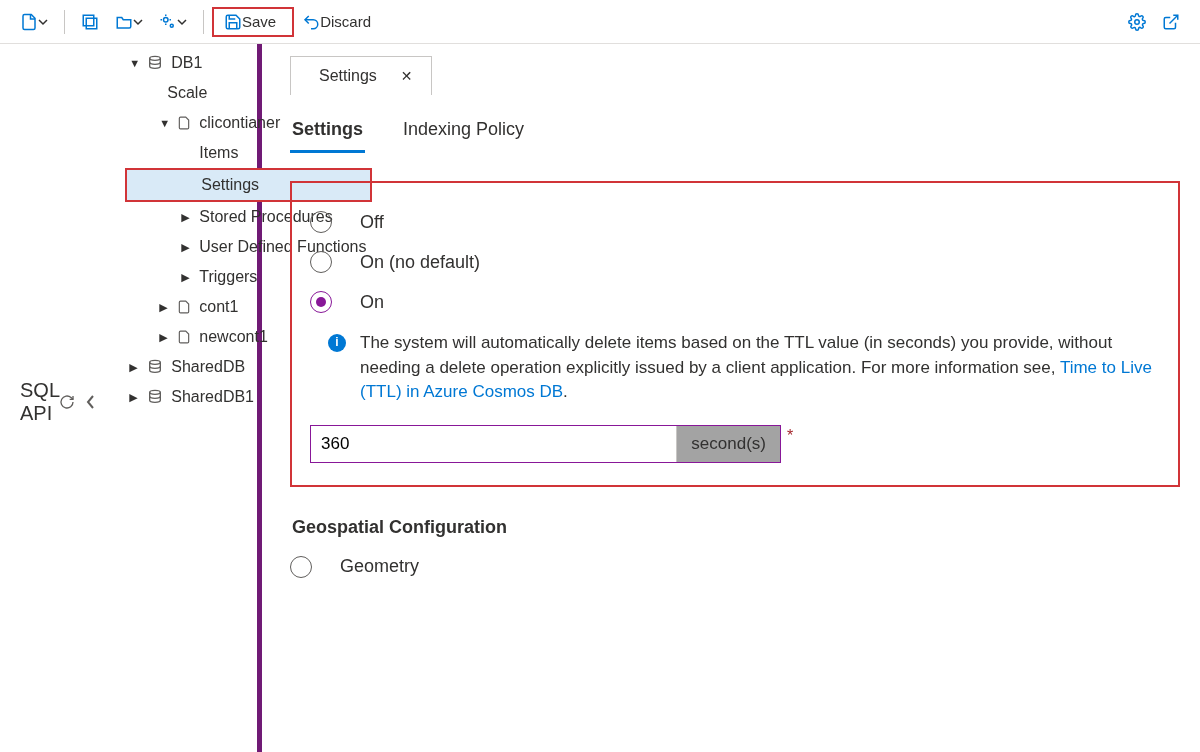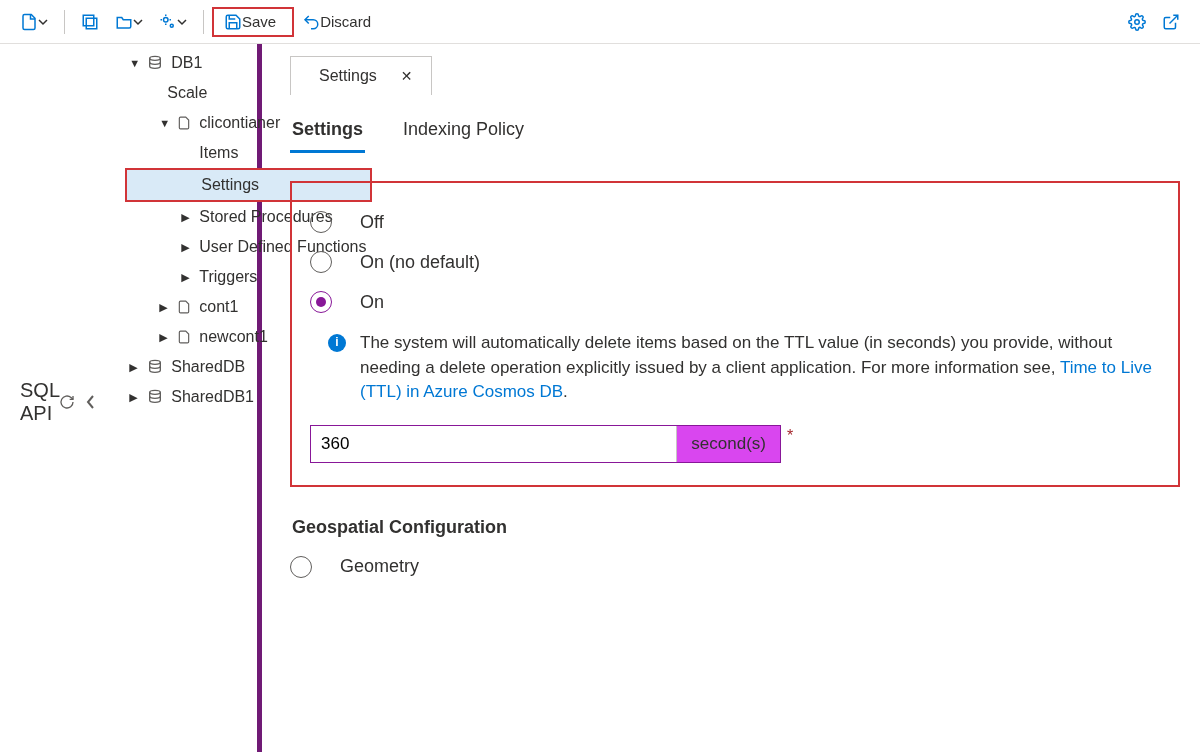--- a/index.html
+++ b/index.html
@@ -108,21 +108,21 @@
   }
   .info-text a { color:#0078d4; text-decoration:none; }
   .ttl-input-row { display:flex; align-items:center; gap:6px; }
   .ttl-input-wrap {
     display:flex; border:1px solid #881798; width:471px;
   }
   .ttl-input {
     flex:1; border:none; padding:8px 10px; font-size:17px; outline:none;
   }
   .ttl-unit {
-    background:#d946ef; border-left:1px solid #c8c6c4;
+    background:#a3a3a3; border-left:1px solid #c8c6c4;
     padding:8px 14px; font-size:17px; color:#323130;
   }
   .req-star { color:#a4262c; font-size:16px; align-self:flex-start; margin-top:2px; }
   
   .geo-title { font-weight:700; font-size:18px; margin:0 0 18px 2px; }
 </style>
 </head>
 <body>
 
 <div class="toolbar">

